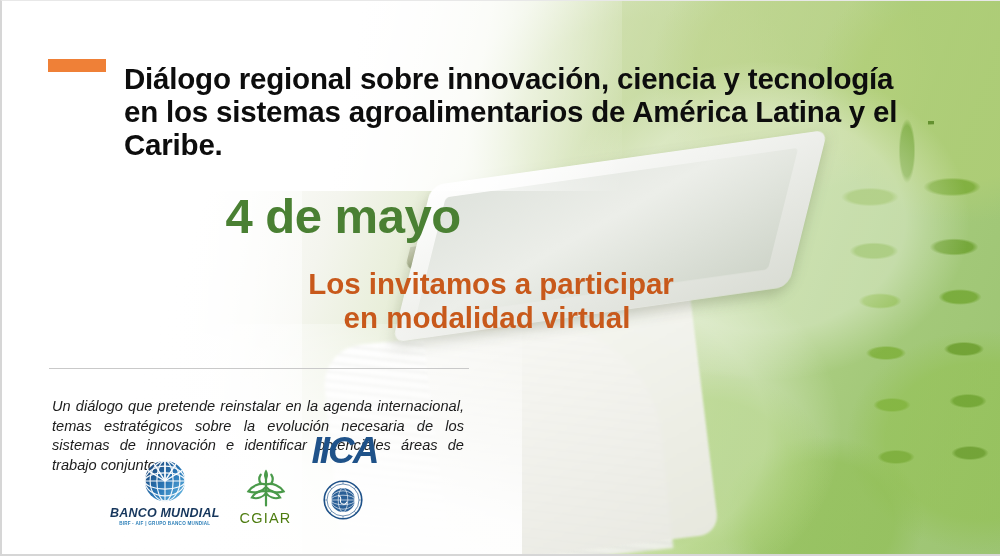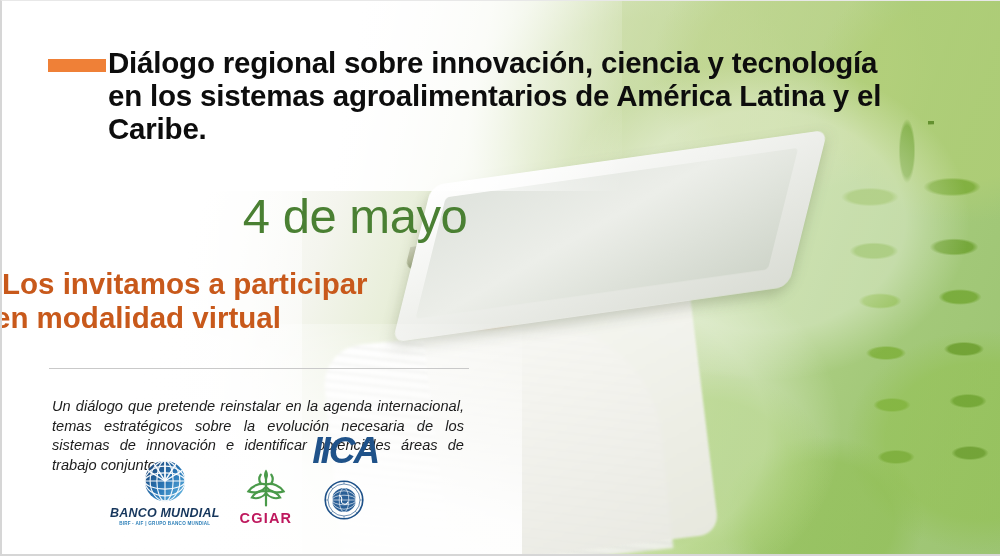--- a/index.html
+++ b/index.html
@@ -145,44 +145,45 @@
     position:absolute;
     left:46px; top:58px;
     width:58px; height:13px;
     background:#ef8037;
   }
 
   .title{
     position:absolute;
     left:106px; top:45px;
     width:810px;
-    margin:0;
+    margin:16px;
     font-size:29.5px;
     line-height:33px;
     font-weight:bold;
     color:#0d0d0d;
     letter-spacing:-.2px;
   }
 
   .date{
     position:absolute;
-    left:12px; top:188px;
+    left:0; top:188px;
     width:682px;
     text-align:center;
     font-size:49px;
     line-height:54px;
-    font-weight:normal;
+    font-weight:bold;
     color:#4a8033;
     letter-spacing:-.5px;
   }
 
   .invite{
     position:absolute;
     left:0; top:266px;
     width:978px;
+    text-align:center;
     font-size:29.5px;
     line-height:34px;
     font-weight:bold;
     color:#c8591b;
   }
   .invite .l1{display:block;}
   .invite .l2{display:block; margin-left:-8px;}
 
   .divider{
     position:absolute;
@@ -220,21 +221,21 @@
     font-size:12.5px; font-weight:bold; color:#16365c;
     letter-spacing:.2px; margin-top:1px; white-space:nowrap;font-style:italic;
   }
   .wb-sub{
     font-size:4.6px; font-weight:bold; color:#2c7fb8;
     letter-spacing:.25px; margin-top:1px; white-space:nowrap;
   }
   
   .cg-mark{width:46px; height:44px;}
   .cg-name{
-    font-size:14.5px; font-weight:bold; color:#be185d;
+    font-size:14.5px; font-weight:normal; color:#4d7c0f;
     letter-spacing:1.2px; margin-top:1px;
   }
   
   .iica{display:flex; align-items:center; gap:12px; padding-bottom:6px;}
   .iica-word{
     font-size:37px; font-weight:bold; font-style:italic;
     color:#1f5289; letter-spacing:-2px; line-height:34px;
   }
   .iica-seal{width:40px; height:40px; margin-left:-2px;}
 </style>

